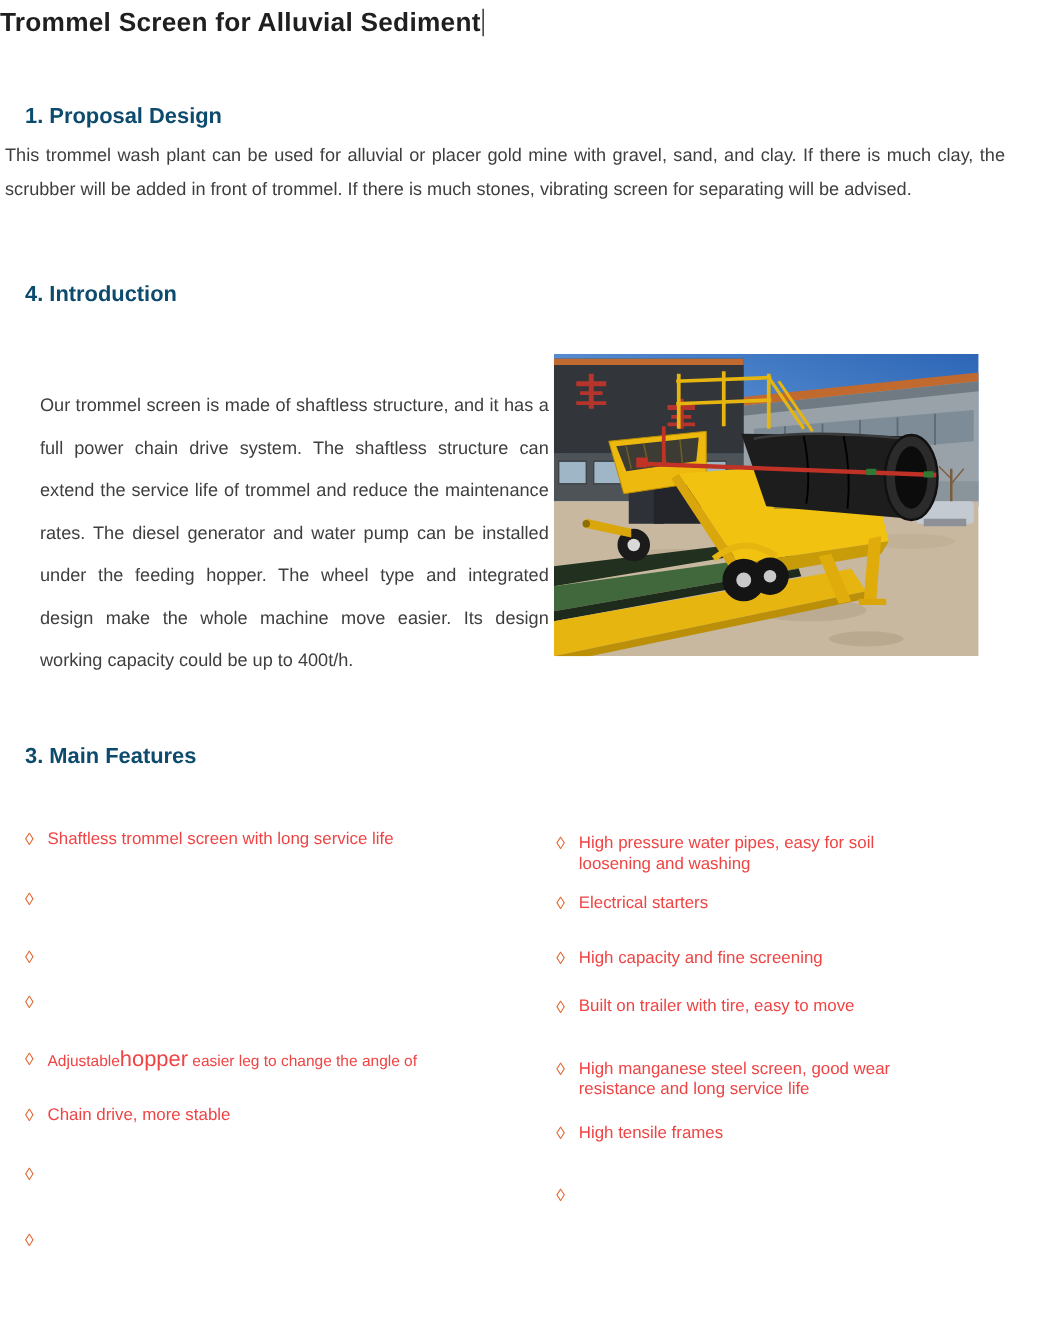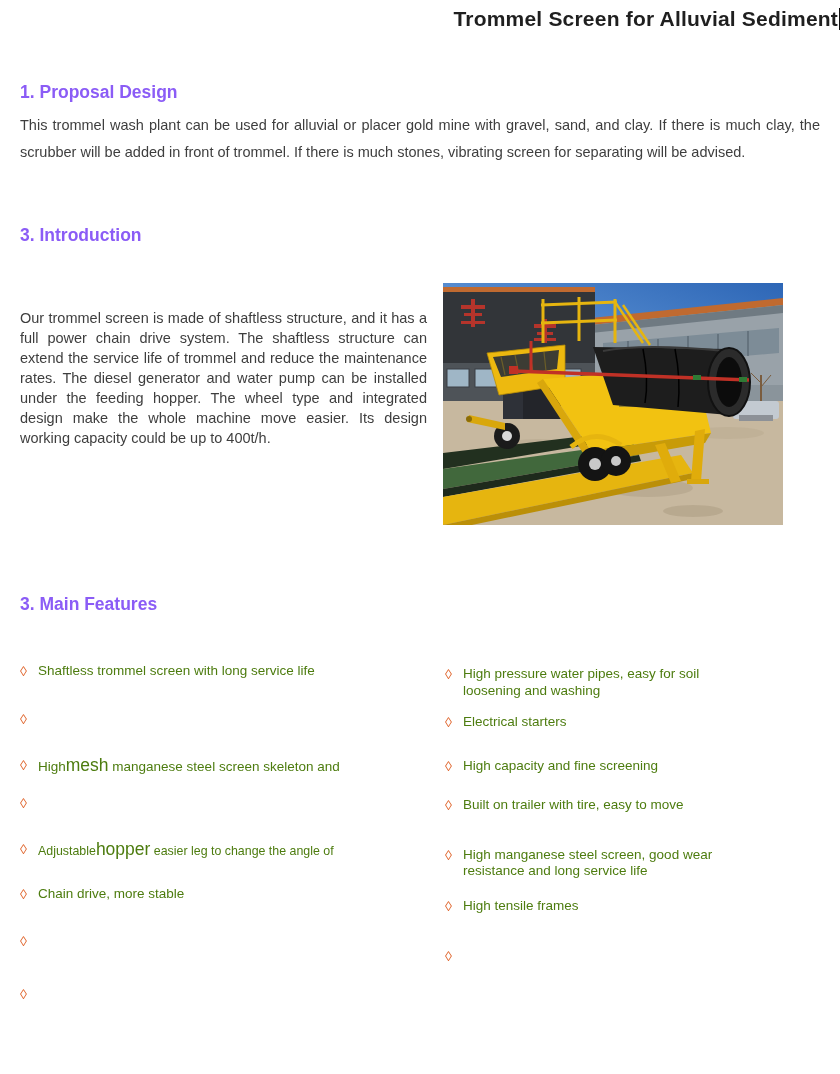--- a/index.html
+++ b/index.html
@@ -6,56 +6,56 @@
   .page{
     position:relative;
     width:840px;height:1074px;
     background:#ffffff;
     font-family:"Liberation Sans", sans-serif;
     color:#3e3e3e;
     overflow:hidden;
   }
   .doc-title{
     position:absolute;top:7px;left:0;width:100%;
-    text-align:right;font-size:21px;font-weight:bold;color:#1f1f1f;
+    text-align:left;font-size:21px;font-weight:bold;color:#1f1f1f;
     letter-spacing:0.2px;
   }
   .caret{
     display:inline-block;width:0;height:22px;
     border-left:1.6px solid #111;margin-left:1px;vertical-align:-4px;
   }
   .h-sec{
     position:absolute;left:20px;
-    font-size:17.5px;font-weight:bold;color:#8b5cf6;
+    font-size:17.5px;font-weight:bold;color:#0c4a6e;
   }
   .h1{top:82px;}
   .h2{top:225px;}
   .h3{top:594px;}
   .para{
-    position:absolute;left:20px;
+    position:absolute;left:4px;
     font-size:14.5px;color:#3e3e3e;
     text-align:justify;
   }
   .para-proposal{top:112px;width:800px;line-height:26.5px;}
-  .para-intro{top:308px;width:407px;line-height:20px;}
+  .para-intro{top:308px;width:407px;line-height:34px;margin-left:28px;}
   .photo{
     position:absolute;top:283px;left:443px;width:340px;height:242px;
     overflow:hidden;
   }
   .photo svg{display:block;width:340px;height:242px;}
   .feat-col{position:absolute;display:block;}
   .feat-left{top:663px;left:20px;width:402px;}
   .feat-right{top:666px;left:445px;width:330px;}
   .feature{display:flex;align-items:flex-start;}
   .diamond{
     flex:0 0 18px;width:18px;
     font-size:14px;line-height:16.5px;
   }
   .ftext{
-    font-size:13.5px;line-height:16.5px;color:#4d7c0f;
+    font-size:13.5px;line-height:16.5px;color:#ef4444;
     white-space:pre-wrap;
   }
   .ftext.compact{font-size:12.4px;line-height:16px;}
   .seg-large{font-size:17.5px;line-height:17px;}
   
   .feat-left  .feature:nth-child(1){margin-bottom:31px;}
   .feat-left  .feature:nth-child(2){margin-bottom:30px;}
   .feat-left  .feature:nth-child(3){margin-bottom:19px;}
   .feat-left  .feature:nth-child(4){margin-bottom:30px;}
   .feat-left  .feature:nth-child(5){margin-bottom:27px;}
@@ -71,21 +71,21 @@
 </head>
 <body>
 
 <div class="page">
 
   <div class="doc-title"><span></span><span id="title-text">Trommel Screen for Alluvial Sediment</span><span class="caret"></span></div>
 
   <div class="h-sec h1">1. Proposal Design</div>
   <div class="para para-proposal">This trommel wash plant can be used for alluvial or placer gold mine with gravel, sand, and clay. If there is much clay, the scrubber will be added in front of trommel. If there is much stones, vibrating screen for separating will be advised.</div>
 
-  <div class="h-sec h2">3. Introduction</div>
+  <div class="h-sec h2">4. Introduction</div>
   <div class="para para-intro">Our trommel screen is made of shaftless structure, and it has a full power chain drive system. The shaftless structure can extend the service life of trommel and reduce the maintenance rates. The diesel generator and water pump can be installed under the feeding hopper. The wheel type and integrated design make the whole machine move easier. Its design working capacity could be up to 400t/h.</div>
 
   <div class="photo">
     <svg viewBox="0 0 340 242" preserveAspectRatio="none">
       <defs>
         <linearGradient id="sky" x1="0" y1="1" x2="1" y2="0">
           <stop offset="0" stop-color="#9dc0e4"></stop>
           <stop offset="0.55" stop-color="#4f86cc"></stop>
           <stop offset="1" stop-color="#2d66b6"></stop>
         </linearGradient>
@@ -229,21 +229,20 @@
   <div id="features-left" class="feat-col feat-left">
       <div class="feature">
         <span class="diamond" style="color: rgb(224, 102, 46);">◊</span>
         <span class="ftext"><span>Shaftless trommel screen with long service life</span></span>
       </div>
       <div class="feature">
         <span class="diamond" style="color: rgb(224, 102, 46);">◊</span>
       </div>
       <div class="feature">
         <span class="diamond" style="color: rgb(224, 102, 46);">◊</span>
-        <span class="ftext"><span>High</span><span class="seg-large">mesh</span><span> manganese steel screen skeleton and</span></span>
       </div>
       <div class="feature">
         <span class="diamond" style="color: rgb(224, 102, 46);">◊</span>
       </div>
       <div class="feature">
         <span class="diamond" style="color: rgb(224, 102, 46);">◊</span>
         <span class="ftext compact"><span>Adjustable</span><span class="seg-large">hopper</span><span> easier leg to change the angle of</span></span>
       </div>
       <div class="feature">
         <span class="diamond" style="color: rgb(224, 102, 46);">◊</span>

